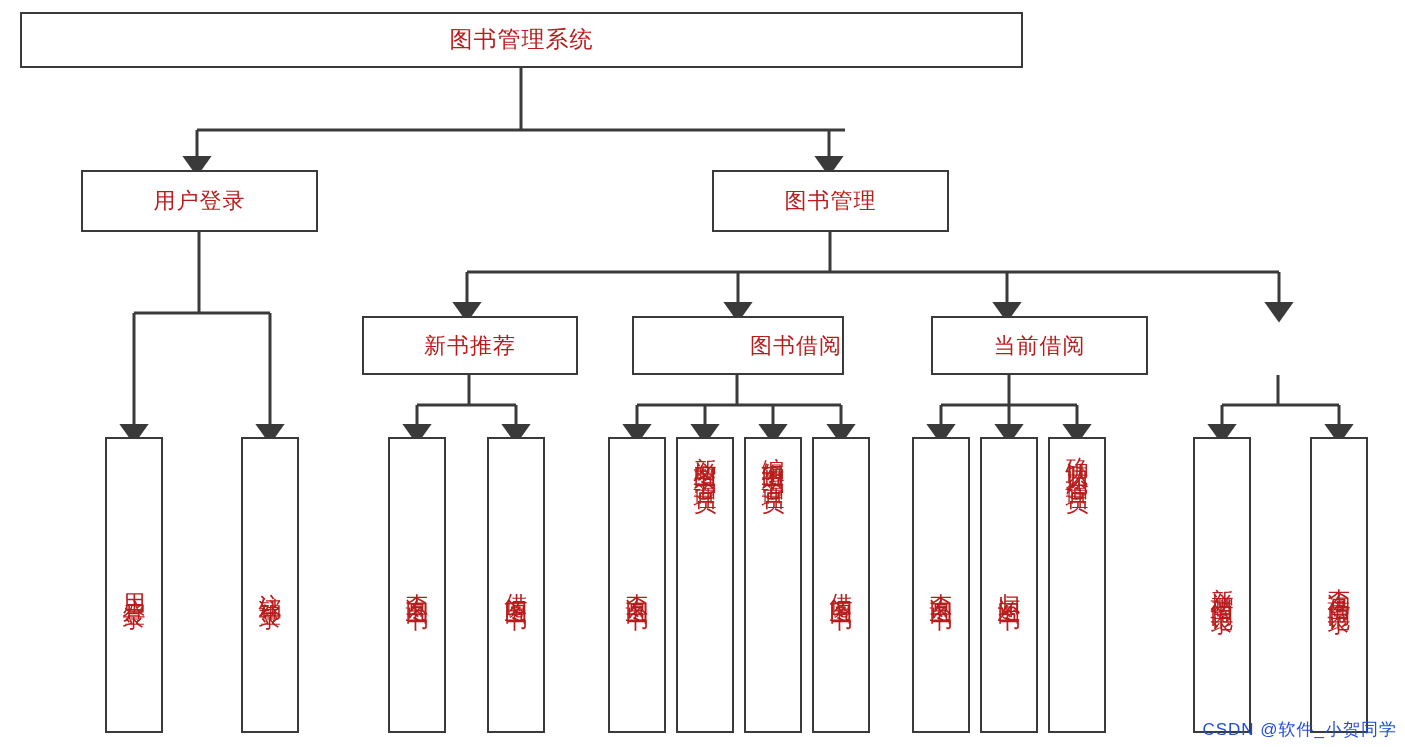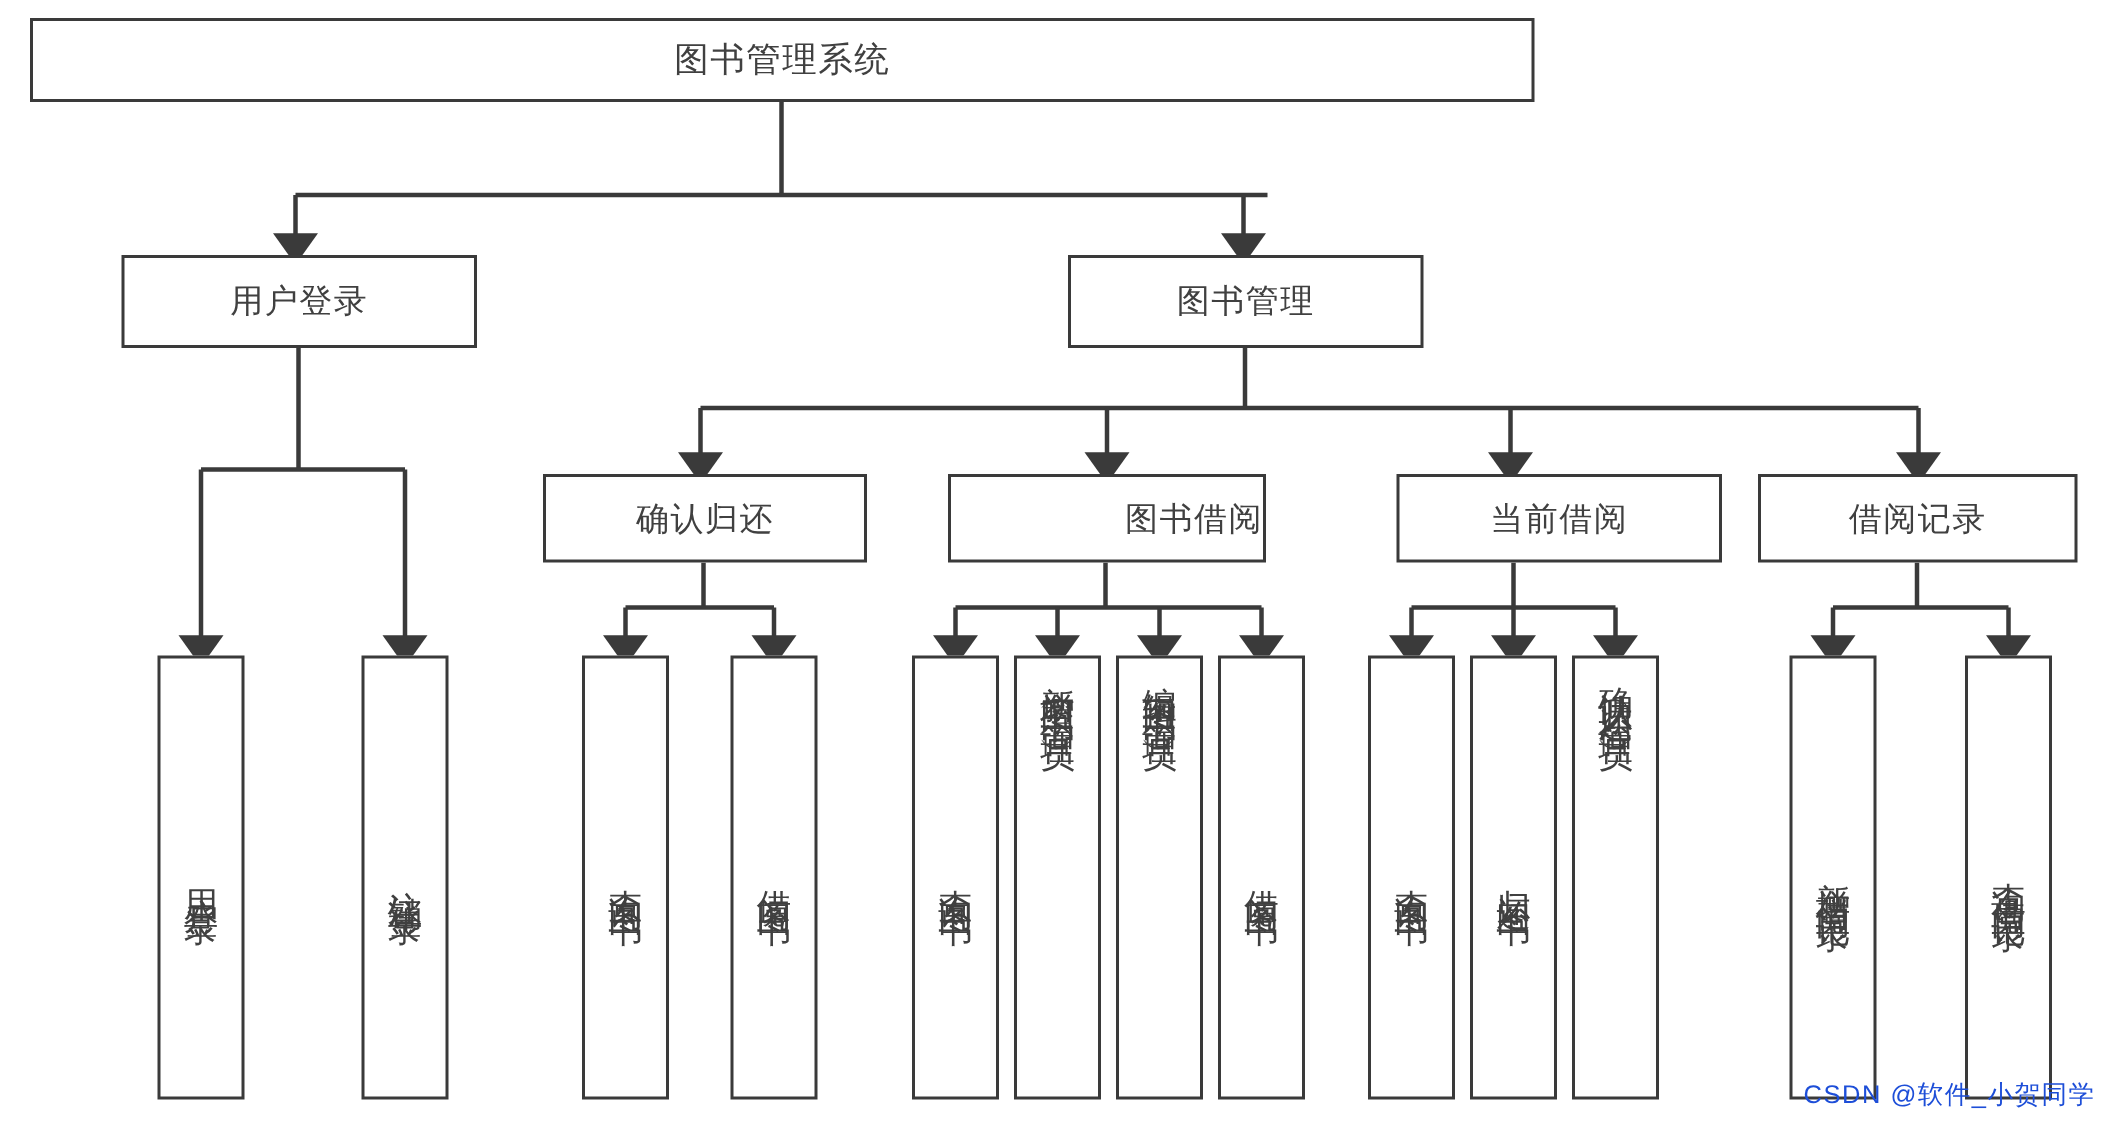--- a/index.html
+++ b/index.html
@@ -14,21 +14,21 @@
   #canvas{position:absolute;left:0;top:0;width:1405px;height:747px;}
   .svg-layer{position:absolute;left:0;top:0;width:1405px;height:747px;}
   .node{
     position:absolute;
     box-sizing:border-box;
     background:#ffffff;
     border:2.5px solid #3a3a3a;
     display:flex;
     align-items:center;
     justify-content:center;
-    color:#404040;
+    color:#b91c1c;
   }
   .node .lbl{
     display:block;
     text-align:center;
     line-height:1.18;
     white-space:pre;
   }
   
   .h-node .lbl{
     font-size:22px;
@@ -121,30 +121,27 @@
   </div>
 
   <div class="node h-node" style="left:81px;top:170px;width:237px;height:62px;">
     <span class="lbl">用户登录</span>
   </div>
   <div class="node h-node" style="left:712px;top:170px;width:237px;height:62px;">
     <span class="lbl">图书管理</span>
   </div>
 
   <div class="node h-node" style="left:362px;top:316px;width:216px;height:59px;">
-    <span class="lbl">确认归还</span>
+    <span class="lbl">新书推荐</span>
   </div>
   <div class="node h-node" style="left:632px;top:316px;width:212px;height:59px;justify-content:flex-end;">
     <span class="lbl">图书借阅</span>
   </div>
   <div class="node h-node" style="left:931px;top:316px;width:217px;height:59px;">
     <span class="lbl">当前借阅</span>
-  </div>
-  <div class="node h-node" style="left:1172px;top:316px;width:213px;height:59px;">
-    <span class="lbl">借阅记录</span>
   </div>
 
   <div class="node v-node centerv" style="left:105px;top:437px;width:58px;height:296px;">
     <span class="lbl">用户登录</span>
   </div>
   <div class="node v-node centerv" style="left:241px;top:437px;width:58px;height:296px;">
     <span class="lbl">注销登录</span>
   </div>
 
   <div class="node v-node centerv" style="left:388px;top:437px;width:58px;height:296px;">

